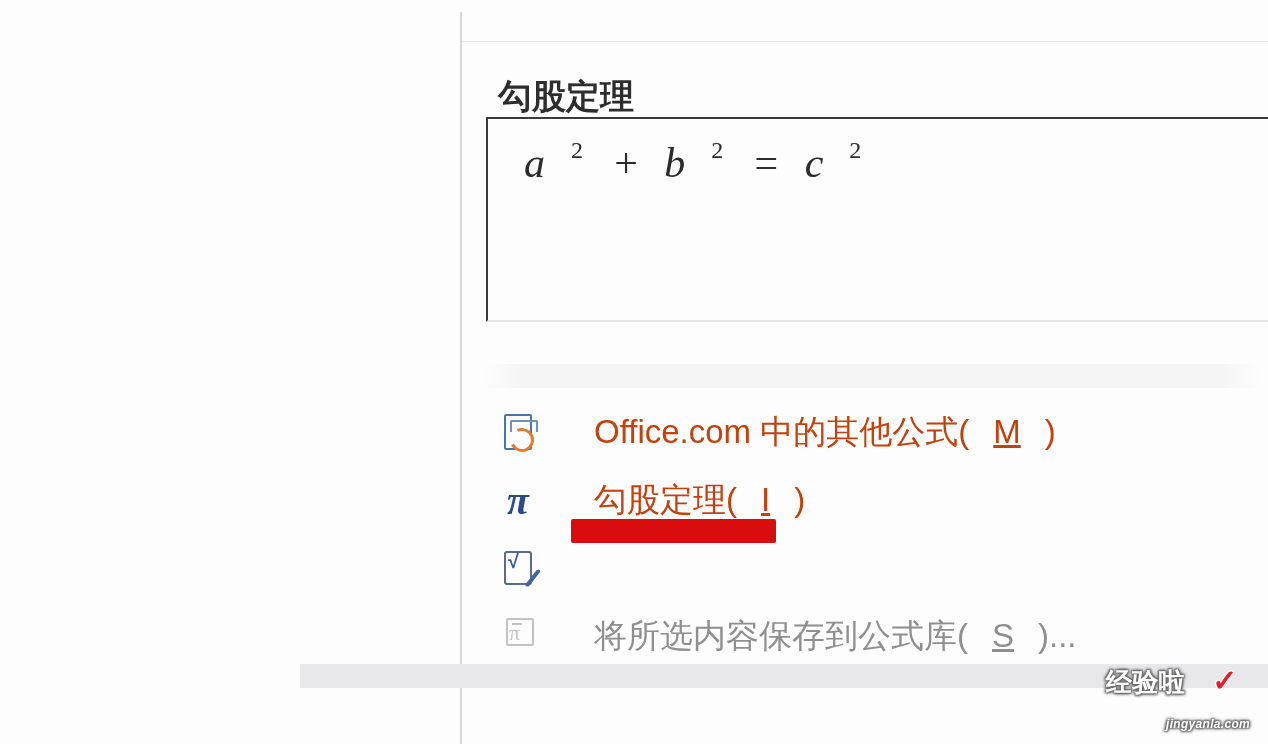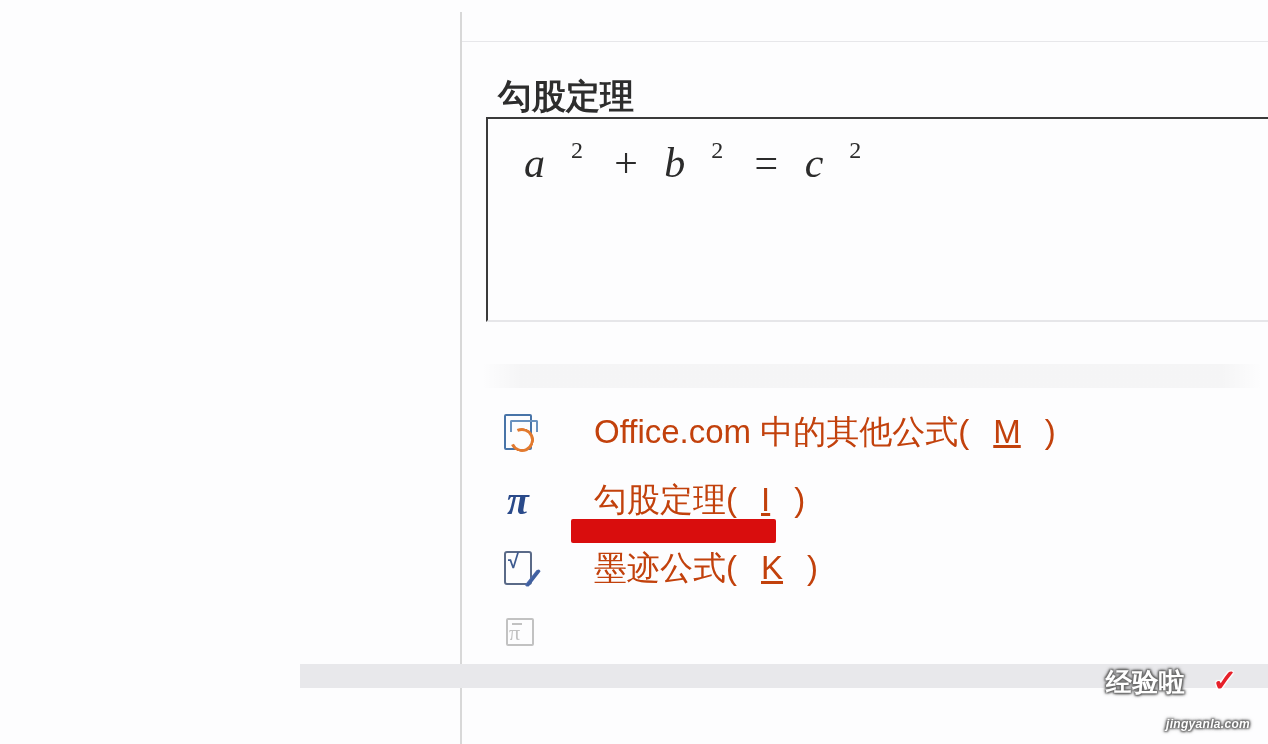--- a/index.html
+++ b/index.html
@@ -300,32 +300,32 @@
       <div class="menu-label">
         <span>勾股定理(</span><span class="hotkey">I</span><span>)</span>
       </div>
       <div class="underline-red"></div>
     </div>
 
     <div class="menu-item">
       <div class="menu-icon">
         <div class="icon-ink"></div>
       </div>
-      <div class="menu-label">
-        <span>墨迹公式(</span><span class="hotkey">K</span><span>)</span>
-      </div>
     </div>
 
     <div class="menu-item disabled">
       <div class="menu-icon">
         <div class="icon-save">
           <div class="icon-save-top"></div>
           <div class="icon-save-pi">π</div>
         </div>
       </div>
+      <div class="menu-label">
+        <span>将所选内容保存到公式库(</span><span class="hotkey">S</span><span>)...</span>
+      </div>
     </div>
   </div>
 </div>
 
 <div class="menu-separator-bottom"></div>
 
 <div class="watermark">
   <div class="wm-top">
     <span>经验啦</span><span class="wm-check">✓</span>
   </div>

